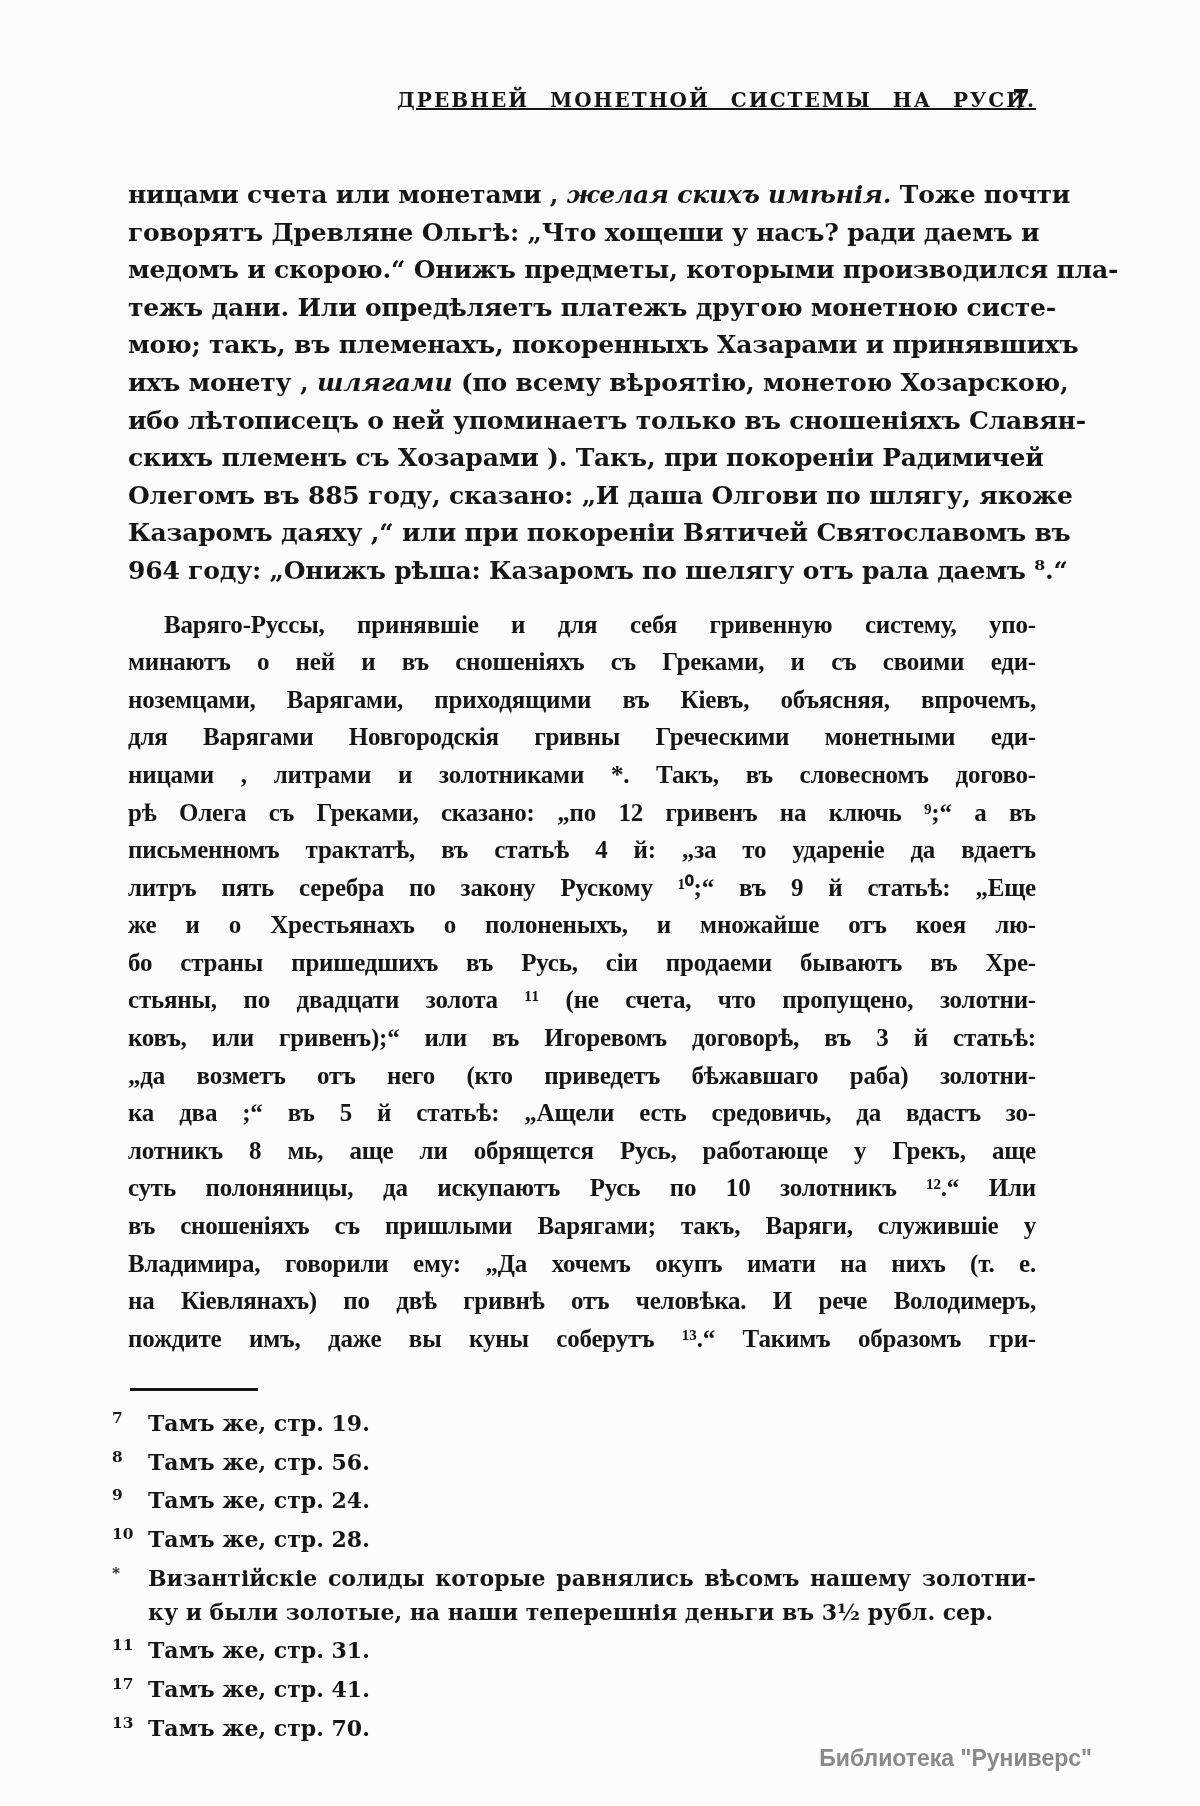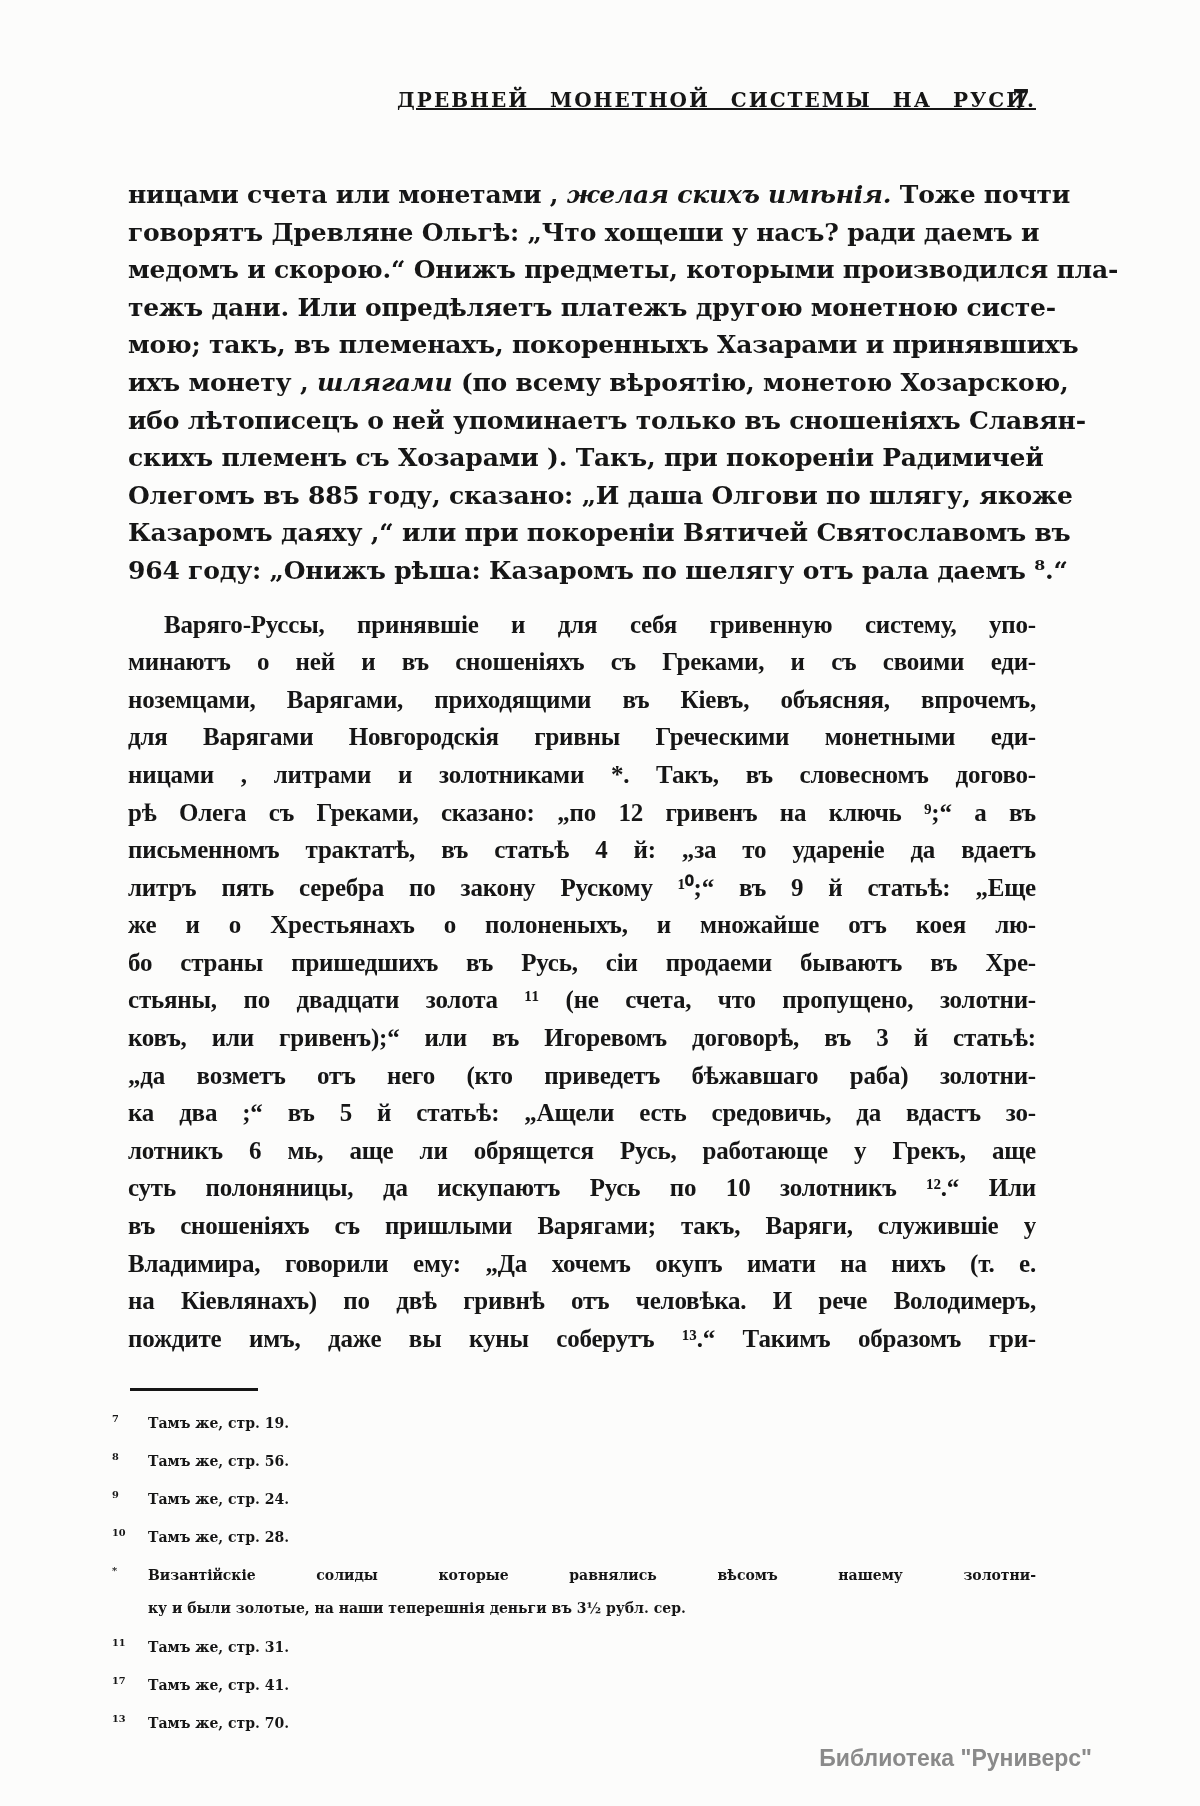--- a/index.html
+++ b/index.html
@@ -68,21 +68,21 @@
     height: 3px;
     background: var(--ink);
   }
   .footnotes {
     position: absolute;
     top: 1402px;
     left: 112px;
     width: 924px;
   }
   .footnote {
-    font-size: 14px;
+    font-size: 22px;
     line-height: 33.4px;
     font-weight: bold;
     color: var(--ink);
     padding-left: 36px;
   }
   .footnote .marker {
     display: inline-block;
     width: 36px;
     margin-left: -36px;
     vertical-align: super;
@@ -134,21 +134,21 @@
         <div class="line">ницами , литрами и золотниками *. Такъ, въ словесномъ догово-</div>
         <div class="line">рѣ Олега съ Греками, сказано: „по 12 гривенъ на ключь ⁹;“ а въ</div>
         <div class="line">письменномъ трактатѣ, въ статьѣ 4 й: „за то удареніе да вдаетъ</div>
         <div class="line">литръ пять серебра по закону Рускому ¹⁰;“ въ 9 й статьѣ: „Еще</div>
         <div class="line">же и о Хрестьянахъ о полоненыхъ, и множайше отъ коея лю-</div>
         <div class="line">бо страны пришедшихъ въ Русь, сіи продаеми бываютъ въ Хре-</div>
         <div class="line">стьяны, по двадцати золота ¹¹ (не счета, что пропущено, золотни-</div>
         <div class="line">ковъ, или гривенъ);“ или въ Игоревомъ договорѣ, въ 3 й статьѣ:</div>
         <div class="line">„да возметъ отъ него (кто приведетъ бѣжавшаго раба) золотни-</div>
         <div class="line">ка два ;“ въ 5 й статьѣ: „Ащели есть средовичь, да вдастъ зо-</div>
-        <div class="line">лотникъ 6 мь, аще ли обрящется Русь, работающе у Грекъ, аще</div>
+        <div class="line">лотникъ 8 мь, аще ли обрящется Русь, работающе у Грекъ, аще</div>
         <div class="line">суть полоняницы, да искупаютъ Русь по 10 золотникъ ¹².“ Или</div>
         <div class="line">въ сношеніяхъ съ пришлыми Варягами; такъ, Варяги, служившіе у</div>
         <div class="line">Владимира, говорили ему: „Да хочемъ окупъ имати на нихъ (т. е.</div>
         <div class="line">на Кіевлянахъ) по двѣ гривнѣ отъ человѣка. И рече Володимеръ,</div>
         <div class="line">пождите имъ, даже вы куны соберутъ ¹³.“ Такимъ образомъ гри-</div>
       </div>
     </div>
 
   <div class="footnote-rule"></div>
 

